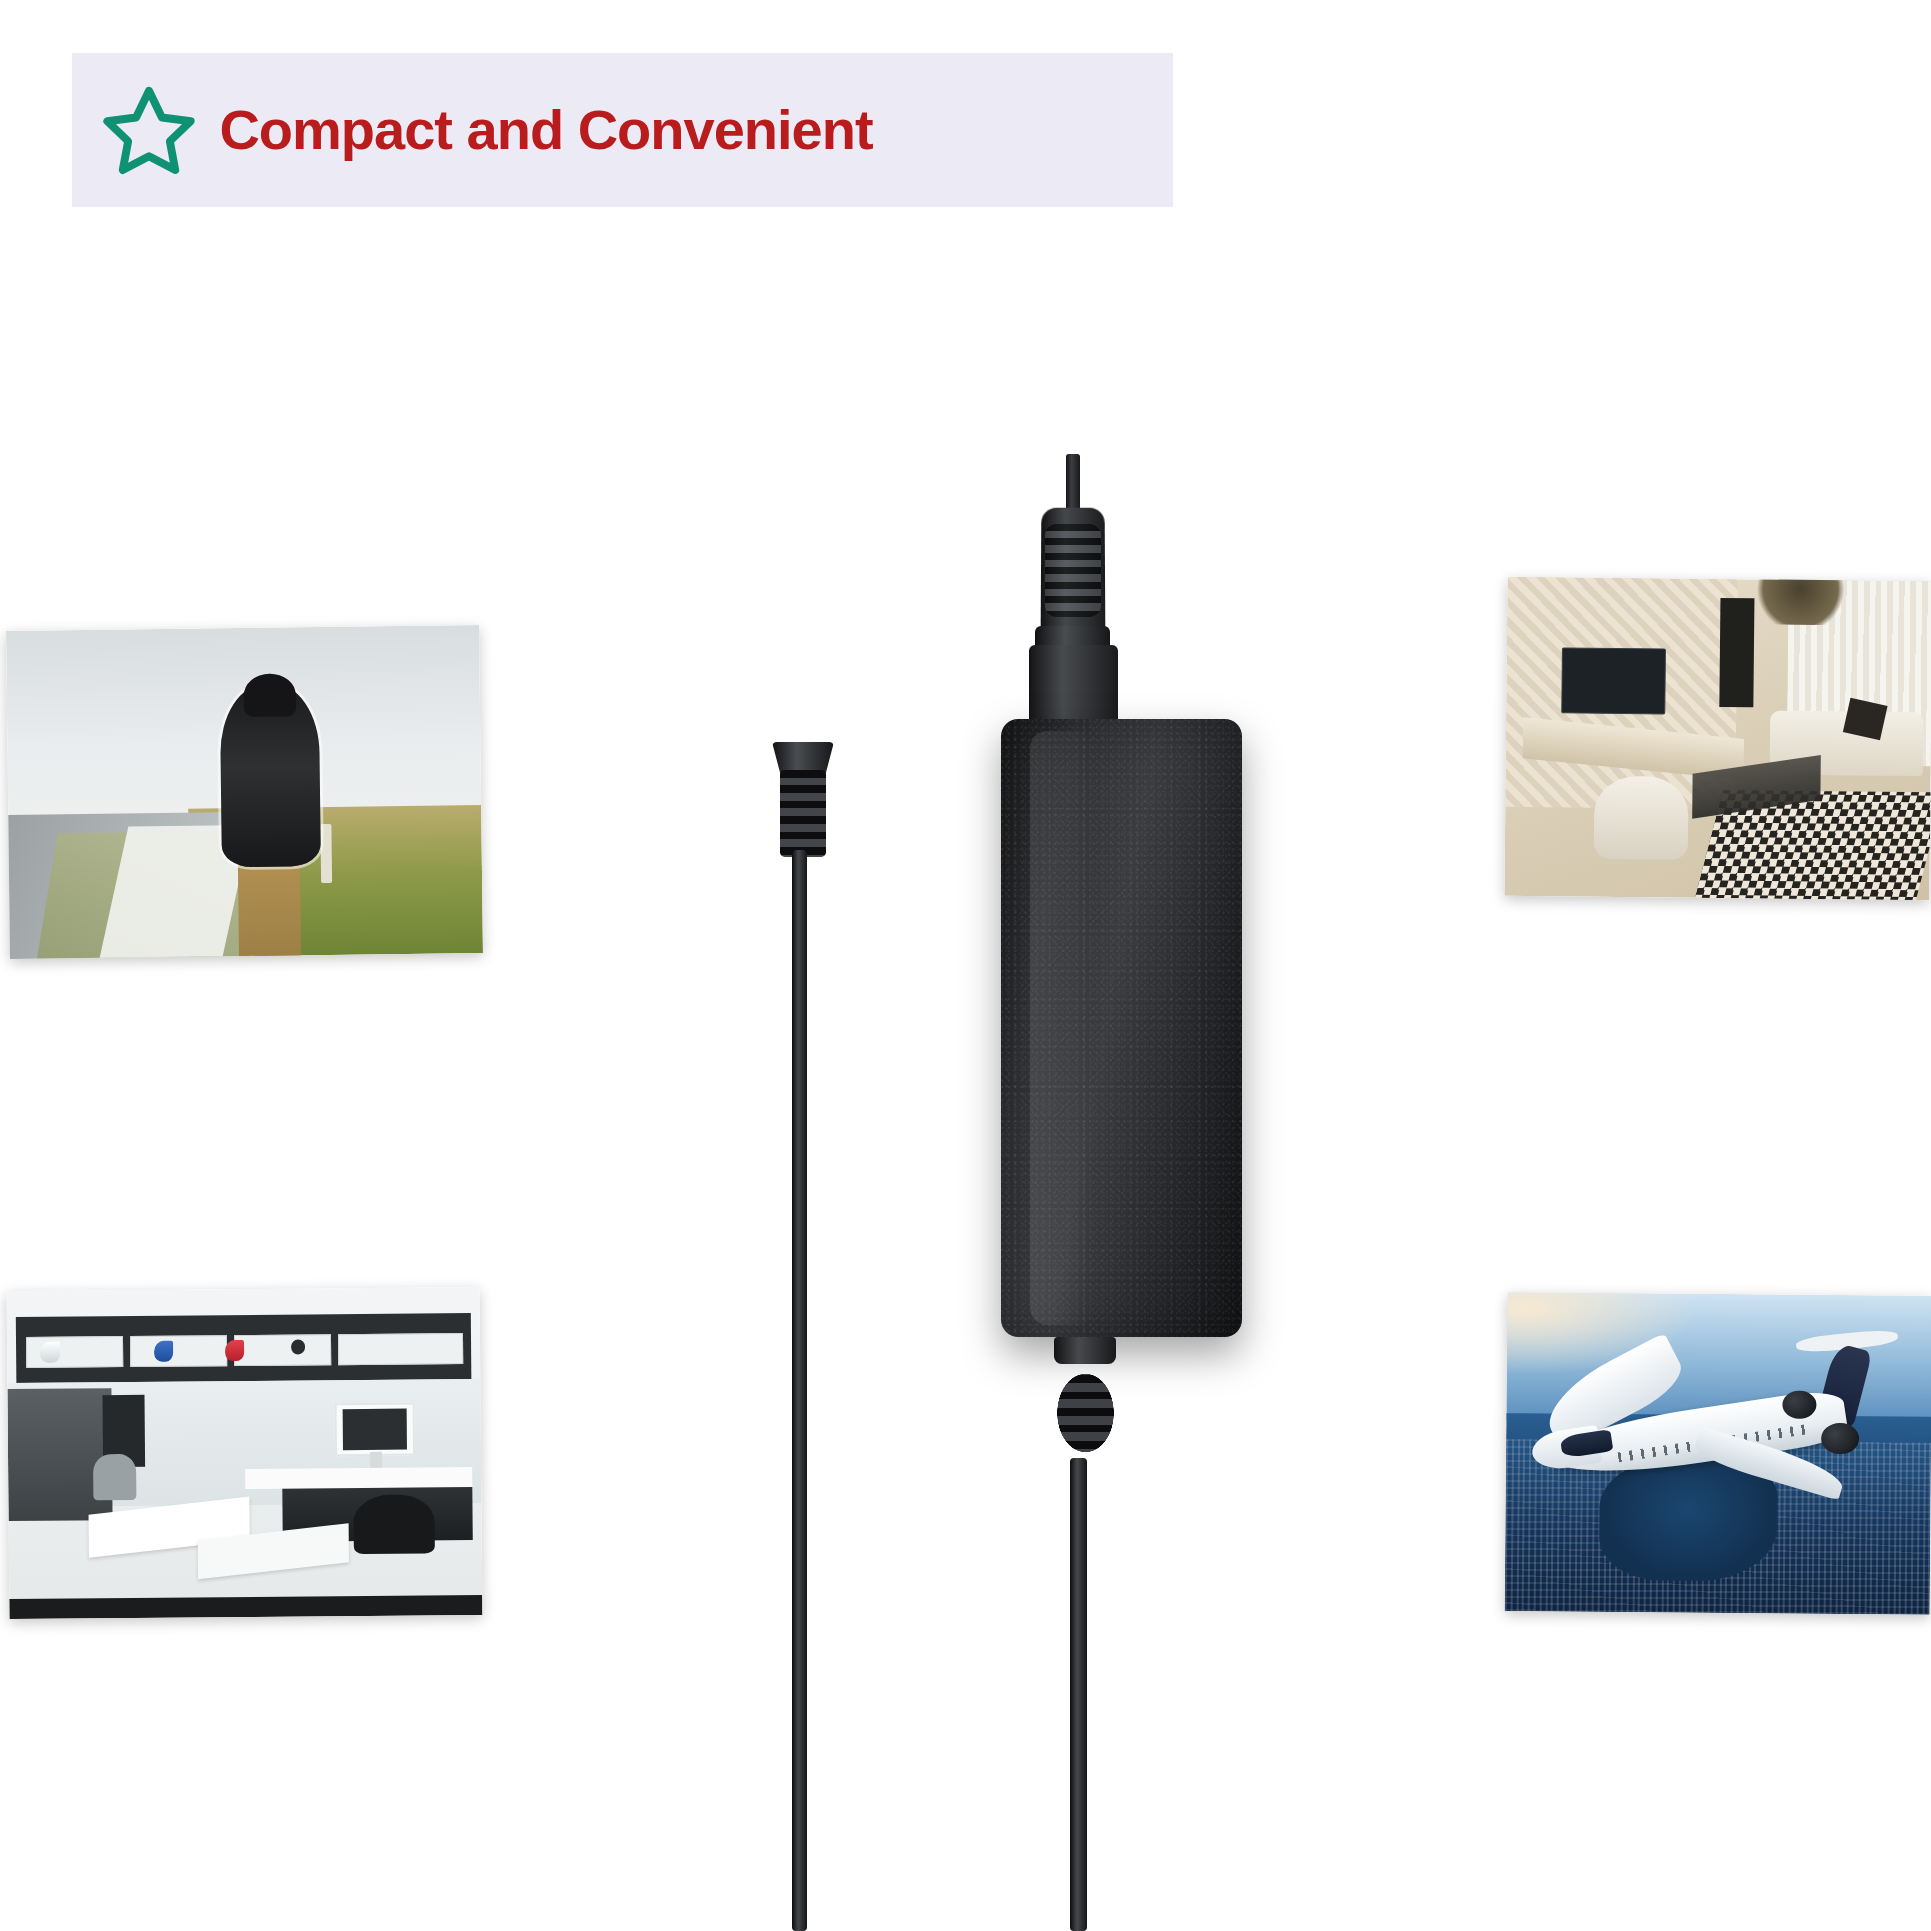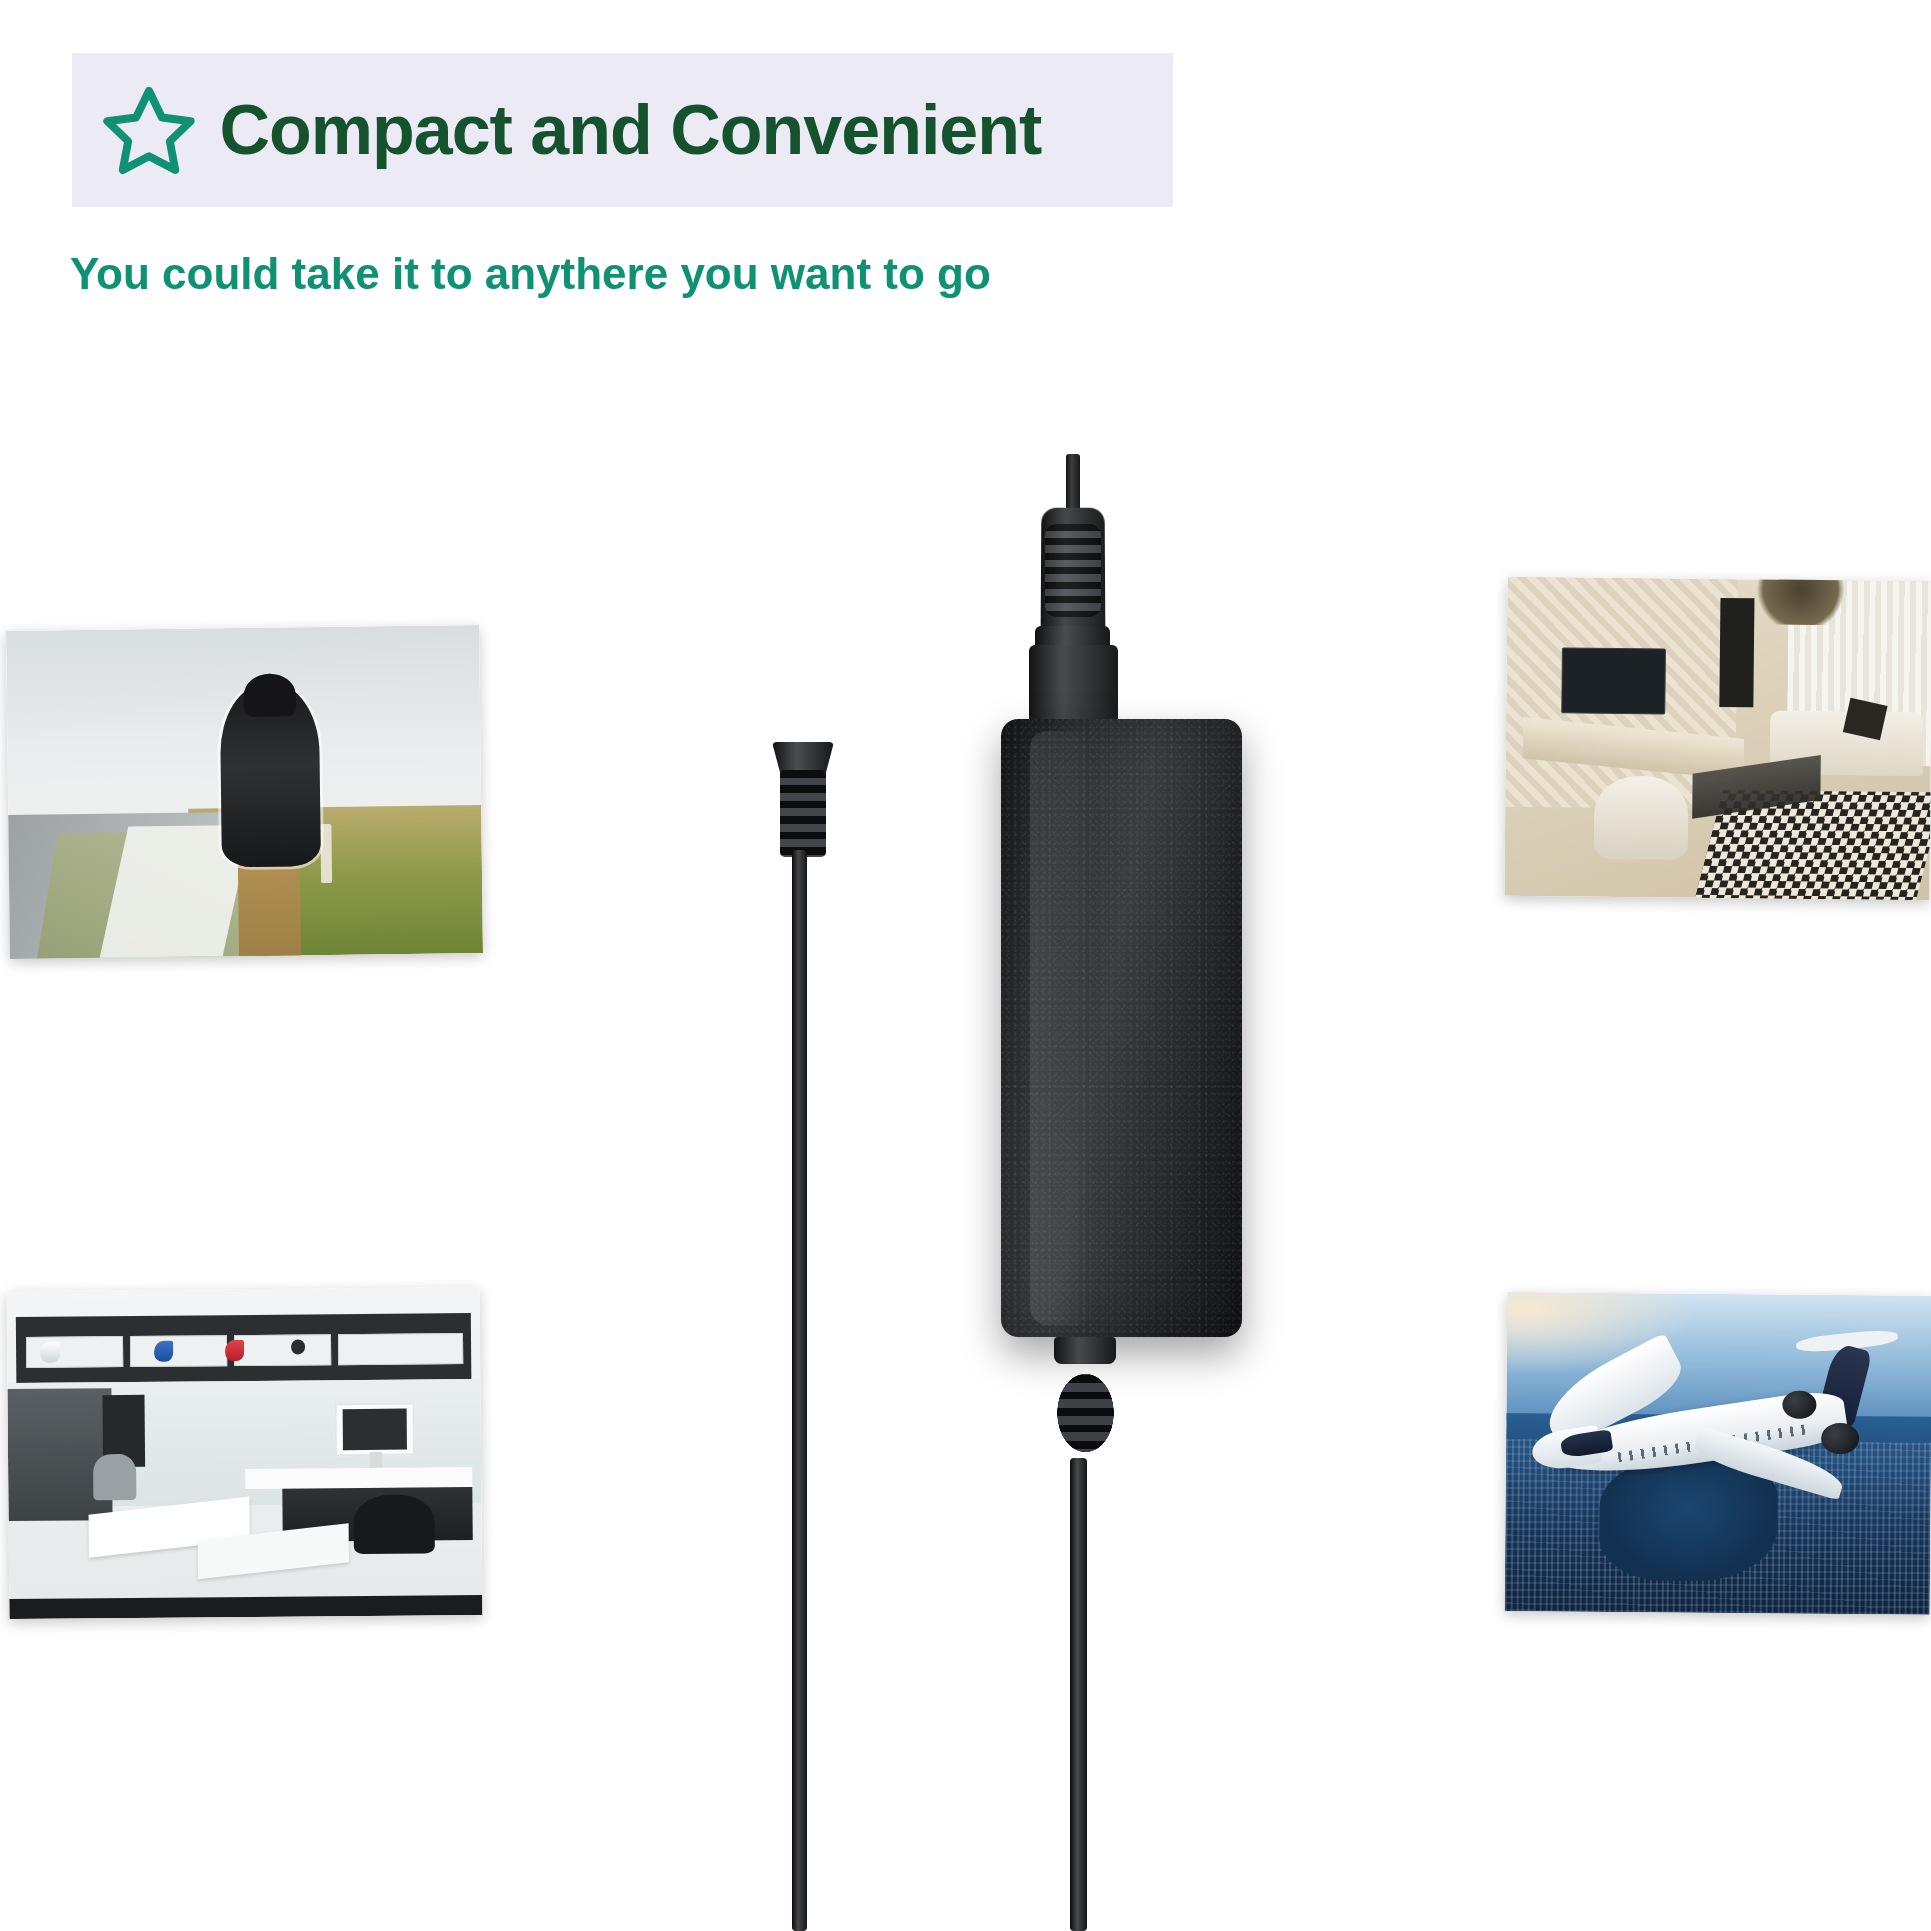--- a/index.html
+++ b/index.html
@@ -16,21 +16,21 @@
   .banner{
     position:absolute;left:72px;top:53px;width:1101px;height:154px;
     background:#ebeaf5;
     display:flex;align-items:center;
   }
   .star-wrap{
     width:106px;height:106px;margin-left:24px;margin-right:17.4px;
     display:flex;align-items:center;justify-content:center;flex:0 0 auto;
   }
   .title{
-    font-size:70px;font-weight:bold;color:#14532d;
+    font-size:56px;font-weight:bold;color:#b91c1c;
     letter-spacing:-1px;line-height:1;white-space:nowrap;
     font-family:"Liberation Sans", sans-serif;
   }
   .subtitle{
     position:absolute;left:70px;top:249px;
     font-size:44px;font-weight:bold;color:#0f9274;
     white-space:nowrap;
     font-family:"Liberation Sans", sans-serif;
   }
 
@@ -235,21 +235,20 @@
 
   <div class="banner">
     <div class="star-wrap">
       <svg width="100" height="100" viewBox="0 0 24 24" fill="none" stroke="#0f9274" stroke-width="1.9" stroke-linejoin="round" stroke-linecap="round">
         <polygon points="12,2.6 15.1,9.0 22.0,9.9 17.0,14.7 18.3,21.6 12,18.3 5.7,21.6 7.0,14.7 2.0,9.9 8.9,9.0"></polygon>
       </svg>
     </div>
     <div class="title">Compact and Convenient</div>
   </div>
 
-  <div class="subtitle">You could take it to anythere you want to go</div>
 
   <div class="photo" id="photo-hiker">
     <div class="inner">
       <div class="sky"></div>
       <div class="field-r"></div>
       <div class="road"></div>
       <div class="shoulder"></div>
       <div class="roadline"></div>
       <div class="post"></div>
       <div class="hiker-legs"></div>

